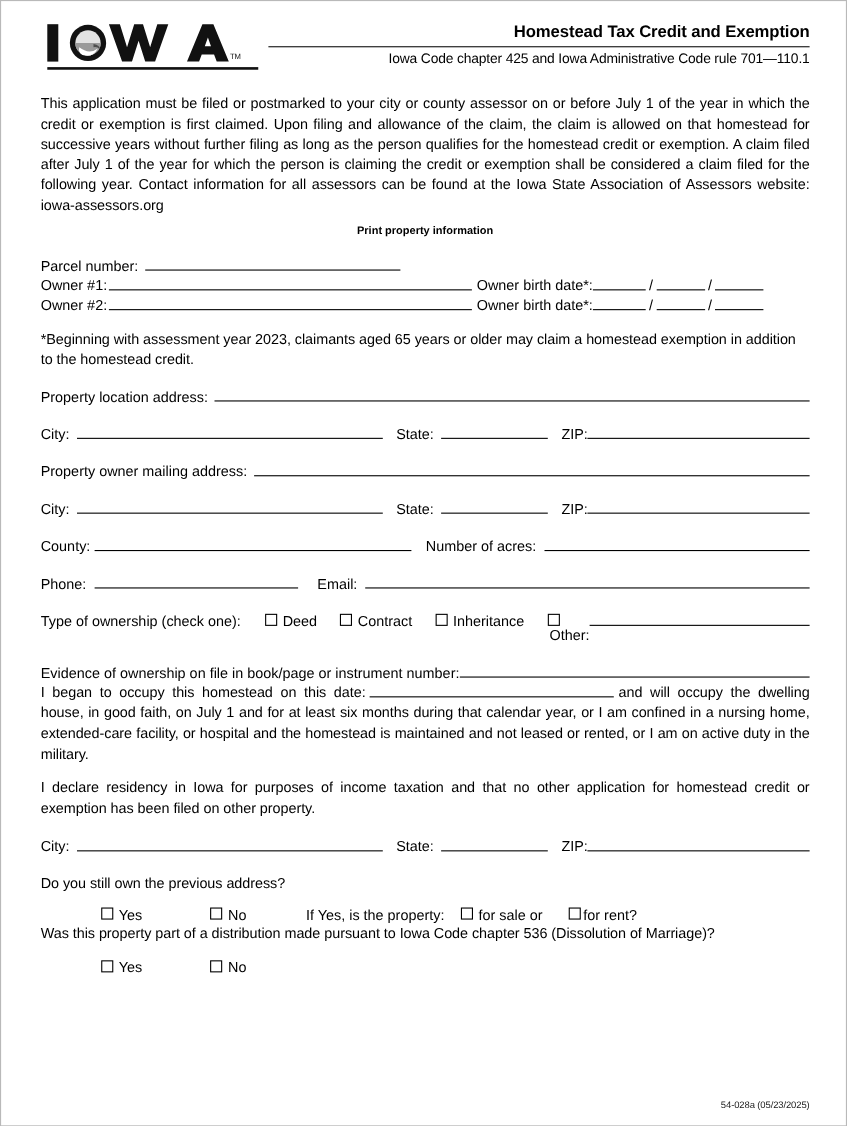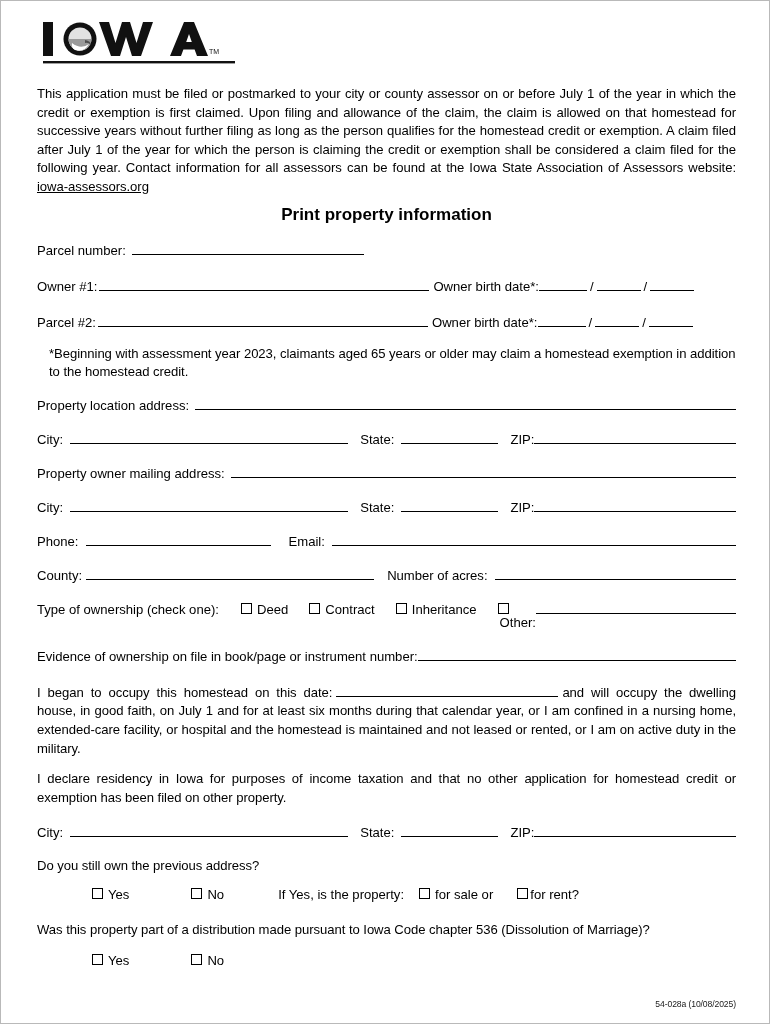--- a/index.html
+++ b/index.html
@@ -71,26 +71,25 @@
 
   
   .intro {
     font-size: 13.1px;
     line-height: 18.6px;
     text-align: justify;
     margin-top: 8px;
     letter-spacing: -0.05px;
   }
   .link {
-    text-decoration: underline;
   }
   .section-heading {
     text-align: center;
     font-weight: bold;
-    font-size: 17px;
+    font-size: 10px;
     margin-top: 8px;
     margin-bottom: 0;
   }
   .para {
     font-size: 13.1px;
     line-height: 18.6px;
     text-align: justify;
     letter-spacing: -0.05px;
   }
   .para.justify-hard {
@@ -112,21 +111,21 @@
     border-bottom: 1.1px solid #000;
     height: 13px;
     flex: none;
   }
   .blank.grow { flex: 1 1 auto; min-width: 10px; }
   .sl { flex: none; padding: 0 3px; }
   .mt10 { margin-top: 10px; }
   .mt12 { margin-top: 12px; }
   .mt14 { margin-top: 14px; }
   .mt16 { margin-top: 16px; }
-  .mt18 { margin-top: 18px; }
+  .mt18 { }
 
   
   .cbox {
     display: inline-block;
     width: 9px;
     height: 9px;
     border: 1.2px solid #000;
     vertical-align: -0.5px;
     flex: none;
     box-sizing: content-box;
@@ -177,20 +176,25 @@
           <path d="M60 2 h10 l6.5 21 l6.5 -21 h8 l6.5 21 l6.5 -21 h10 l-12 34 h-9 l-6 -19 l-6 19 h-9 z" fill="#111"></path>
 
           <path d="M131 36 l14 -34 h10 l14 34 h-11 l-2.4 -6.5 h-11.2 l-2.4 6.5 z M147.2 22 h5.6 l-2.8 -8 z" fill="#111"></path>
 
           <text x="170" y="34" font-family="Liberation Sans, sans-serif" font-size="7" fill="#111">TM</text>
 
           <rect x="4" y="41" width="192" height="2.4" fill="#111"></rect>
         </svg>
       </div>
 
+      <div class="title-block">
+        <div class="form-title">Homestead Tax Credit and Exemption</div>
+        <hr class="rule">
+        <div class="subtitle">Iowa Code chapter 425 and Iowa Administrative Code rule 701—110.1</div>
+      </div>
     </div>
 
     <div class="intro"><span>This application must be filed or postmarked to your city or county assessor on or before July 1 of the year in which the credit or exemption is first claimed. Upon filing and allowance of the claim, the claim is allowed on that homestead for successive years without further filing as long as the person qualifies for the homestead credit or exemption. A claim filed after July 1 of the year for which the person is claiming the credit or exemption shall be considered a claim filed for the following year. Contact information for all assessors can be found at the Iowa State Association of Assessors website: </span><span class="link">iowa-assessors.org</span></div>
 
     <div class="section-heading">Print property information</div>
 
     <div class="row mt16">
       <span class="lbl">Parcel number:</span>
       <span class="blank" style="width:232px; margin-left:6px;"></span>
     </div>
@@ -200,31 +204,31 @@
       <span class="blank" style="width:330px; margin-left:2px;"></span>
       <span class="lbl" style="padding-left:4px;">Owner birth date*:</span>
       <span class="blank" style="width:48px;"></span>
       <span class="sl">/</span>
       <span class="blank" style="width:44px;"></span>
       <span class="sl">/</span>
       <span class="blank" style="width:44px;"></span>
     </div>
 
     <div class="row mt18">
-      <span class="lbl">Parcel #2:</span>
+      <span class="lbl">Owner #2:</span>
       <span class="blank" style="width:330px; margin-left:2px;"></span>
       <span class="lbl" style="padding-left:4px;">Owner birth date*:</span>
       <span class="blank" style="width:48px;"></span>
       <span class="sl">/</span>
       <span class="blank" style="width:44px;"></span>
       <span class="sl">/</span>
       <span class="blank" style="width:44px;"></span>
     </div>
 
-    <div class="para mt14" style="text-align:left;margin-left:12px;">*Beginning with assessment year 2023, claimants aged 65 years or older may claim a homestead exemption in addition to the homestead credit.</div>
+    <div class="para mt14" style="text-align:left;">*Beginning with assessment year 2023, claimants aged 65 years or older may claim a homestead exemption in addition to the homestead credit.</div>
 
     <div class="row mt14">
       <span class="lbl">Property location address:</span>
       <span class="blank grow" style="margin-left:6px;"></span>
     </div>
 
     <div class="row mt16">
       <span class="lbl">City:</span>
       <span class="blank" style="width:278px; margin-left:7px;"></span>
       <span class="lbl" style="padding-left:12px;">State:</span>
@@ -241,30 +245,30 @@
     <div class="row mt16">
       <span class="lbl">City:</span>
       <span class="blank" style="width:278px; margin-left:7px;"></span>
       <span class="lbl" style="padding-left:12px;">State:</span>
       <span class="blank" style="width:97px; margin-left:7px;"></span>
       <span class="lbl" style="padding-left:12px;">ZIP:</span>
       <span class="blank grow"></span>
     </div>
 
     <div class="row mt16">
+      <span class="lbl">County:</span>
+      <span class="blank" style="width:288px; margin-left:4px;"></span>
+      <span class="lbl" style="padding-left:13px;">Number of acres:</span>
+      <span class="blank grow" style="margin-left:7px;"></span>
+    </div>
+
+    <div class="row mt16">
       <span class="lbl">Phone:</span>
       <span class="blank" style="width:185px; margin-left:7px;"></span>
       <span class="lbl" style="padding-left:18px;">Email:</span>
-      <span class="blank grow" style="margin-left:7px;"></span>
-    </div>
-
-    <div class="row mt16">
-      <span class="lbl">County:</span>
-      <span class="blank" style="width:288px; margin-left:4px;"></span>
-      <span class="lbl" style="padding-left:13px;">Number of acres:</span>
       <span class="blank grow" style="margin-left:7px;"></span>
     </div>
 
     <div class="cb-group mt16">
       <span class="lbl">Type of ownership (check one):</span>
 
       <span class="cb-item" style="padding-left:22px;">
         <span class="cbox"></span>
         <span class="cb-label">Deed</span>
       </span>
@@ -337,14 +341,14 @@
         <span class="cb-label">Yes</span>
       </span>
       <span class="cb-item" style="padding-left:62px;">
         <span class="cbox"></span>
         <span class="cb-label">No</span>
       </span>
     </div>
 
   </div>
 
-  <div class="footer">54-028a (10/08/2025)</div>
+  <div class="footer">54-028a (05/23/2025)</div>
 </div>
 
 </body></html>

